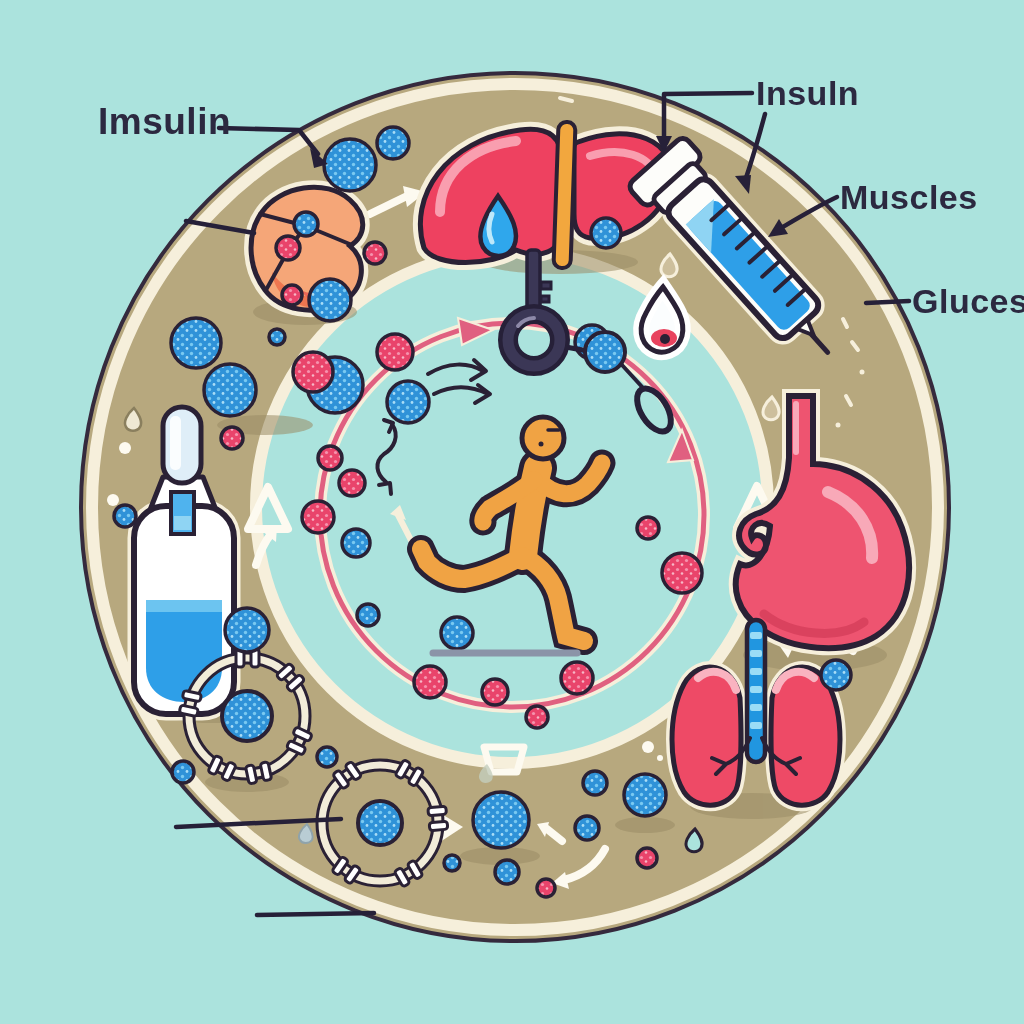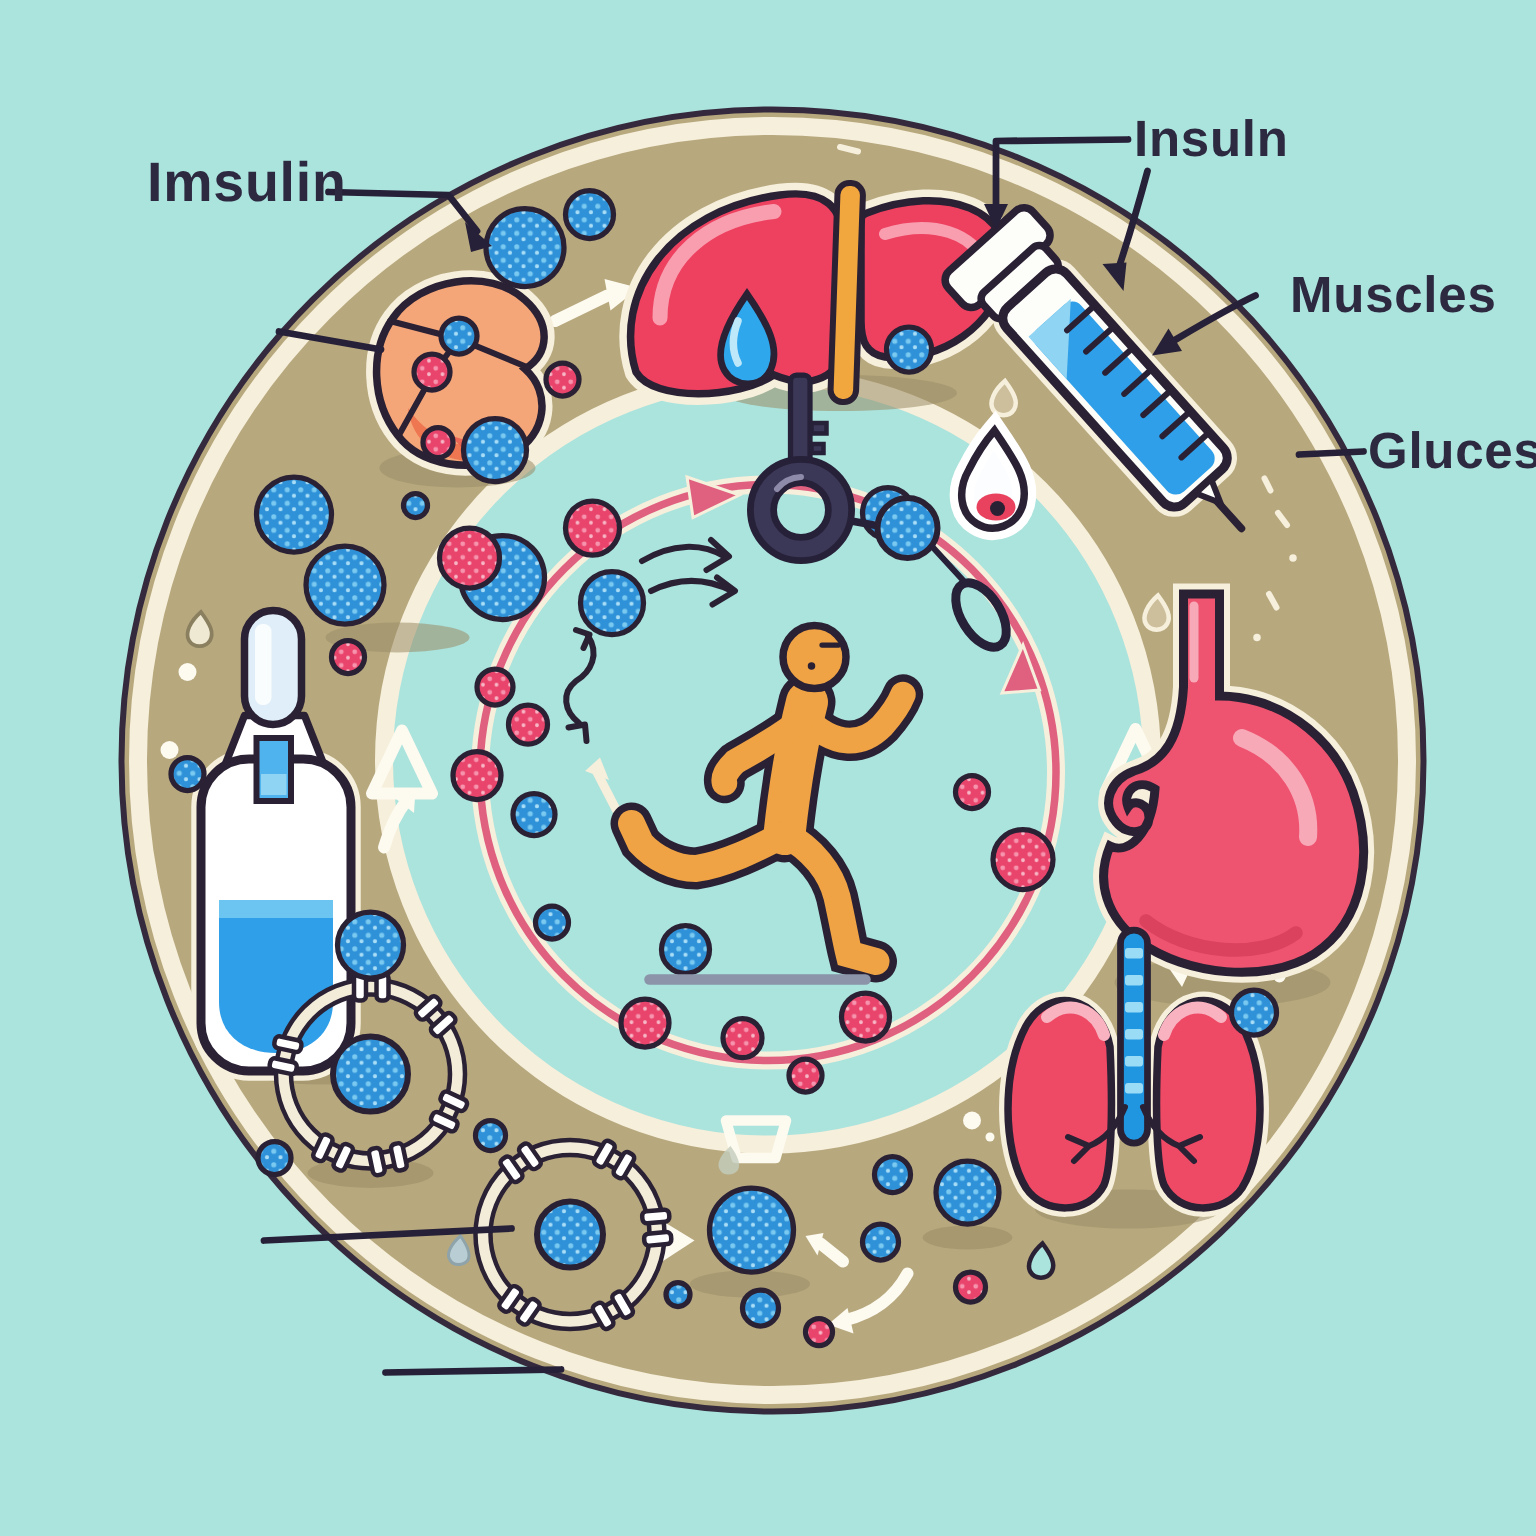--- a/index.html
+++ b/index.html
@@ -372,16 +372,16 @@
     <path d="M837,197 C818,206 798,218 781,228"></path>
     <polygon points="779,219 768,237 788,234" fill="#262038" stroke="none"></polygon>
     <path d="M909,301 L866,303"></path>
     <path d="M176,827 L341,819"></path>
     <path d="M257,915 L374,913"></path>
   </g>
 </svg>
 
 <div class="lbl big" style="left:98px;top:103px">Imsulin</div>
 <div class="lbl med" style="left:756px;top:76px">Insuln</div>
-<div class="lbl med" style="left:860px;top:180px">Muscles</div>
+<div class="lbl med" style="left:840px;top:180px">Muscles</div>
 <div class="lbl med" style="left:912px;top:284px">Gluces</div>
 
 </div>
 
 </body></html>

